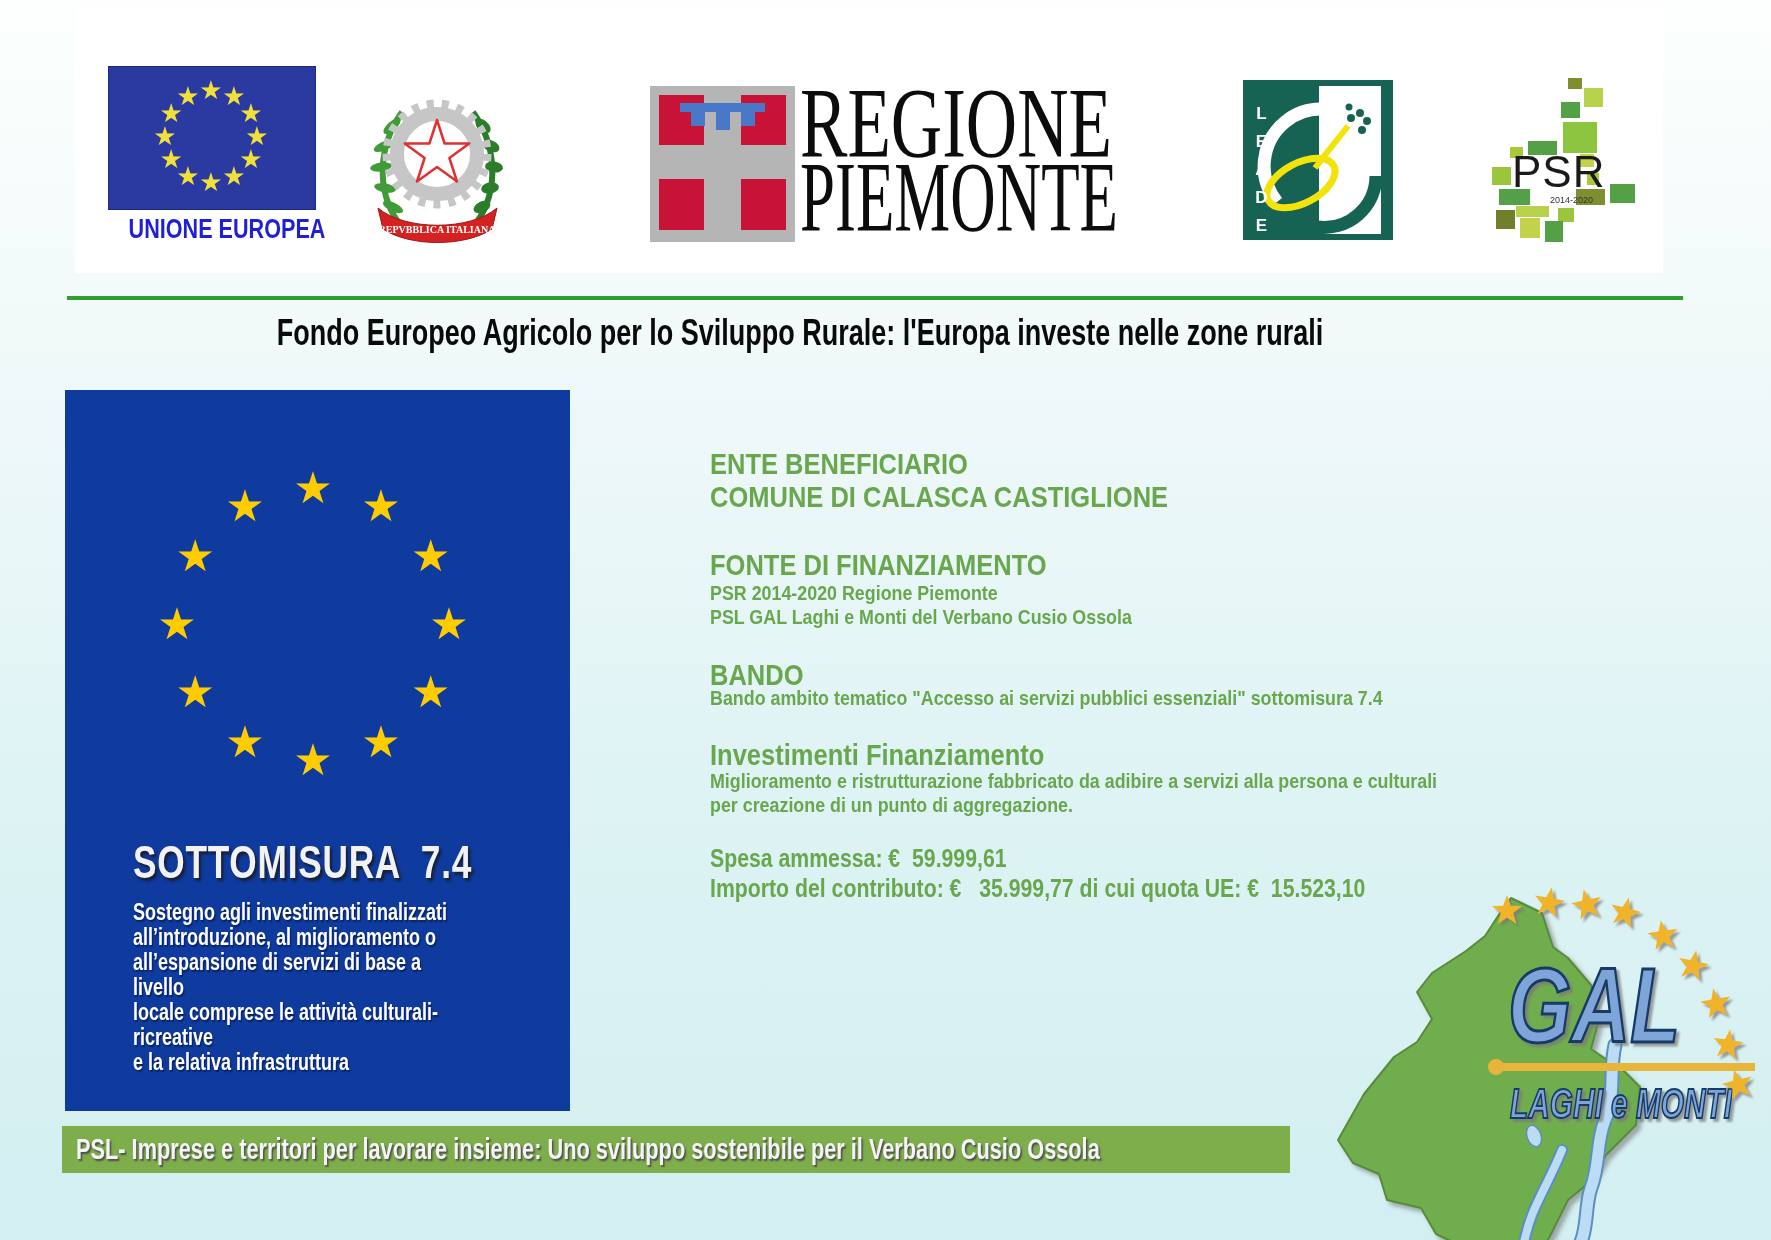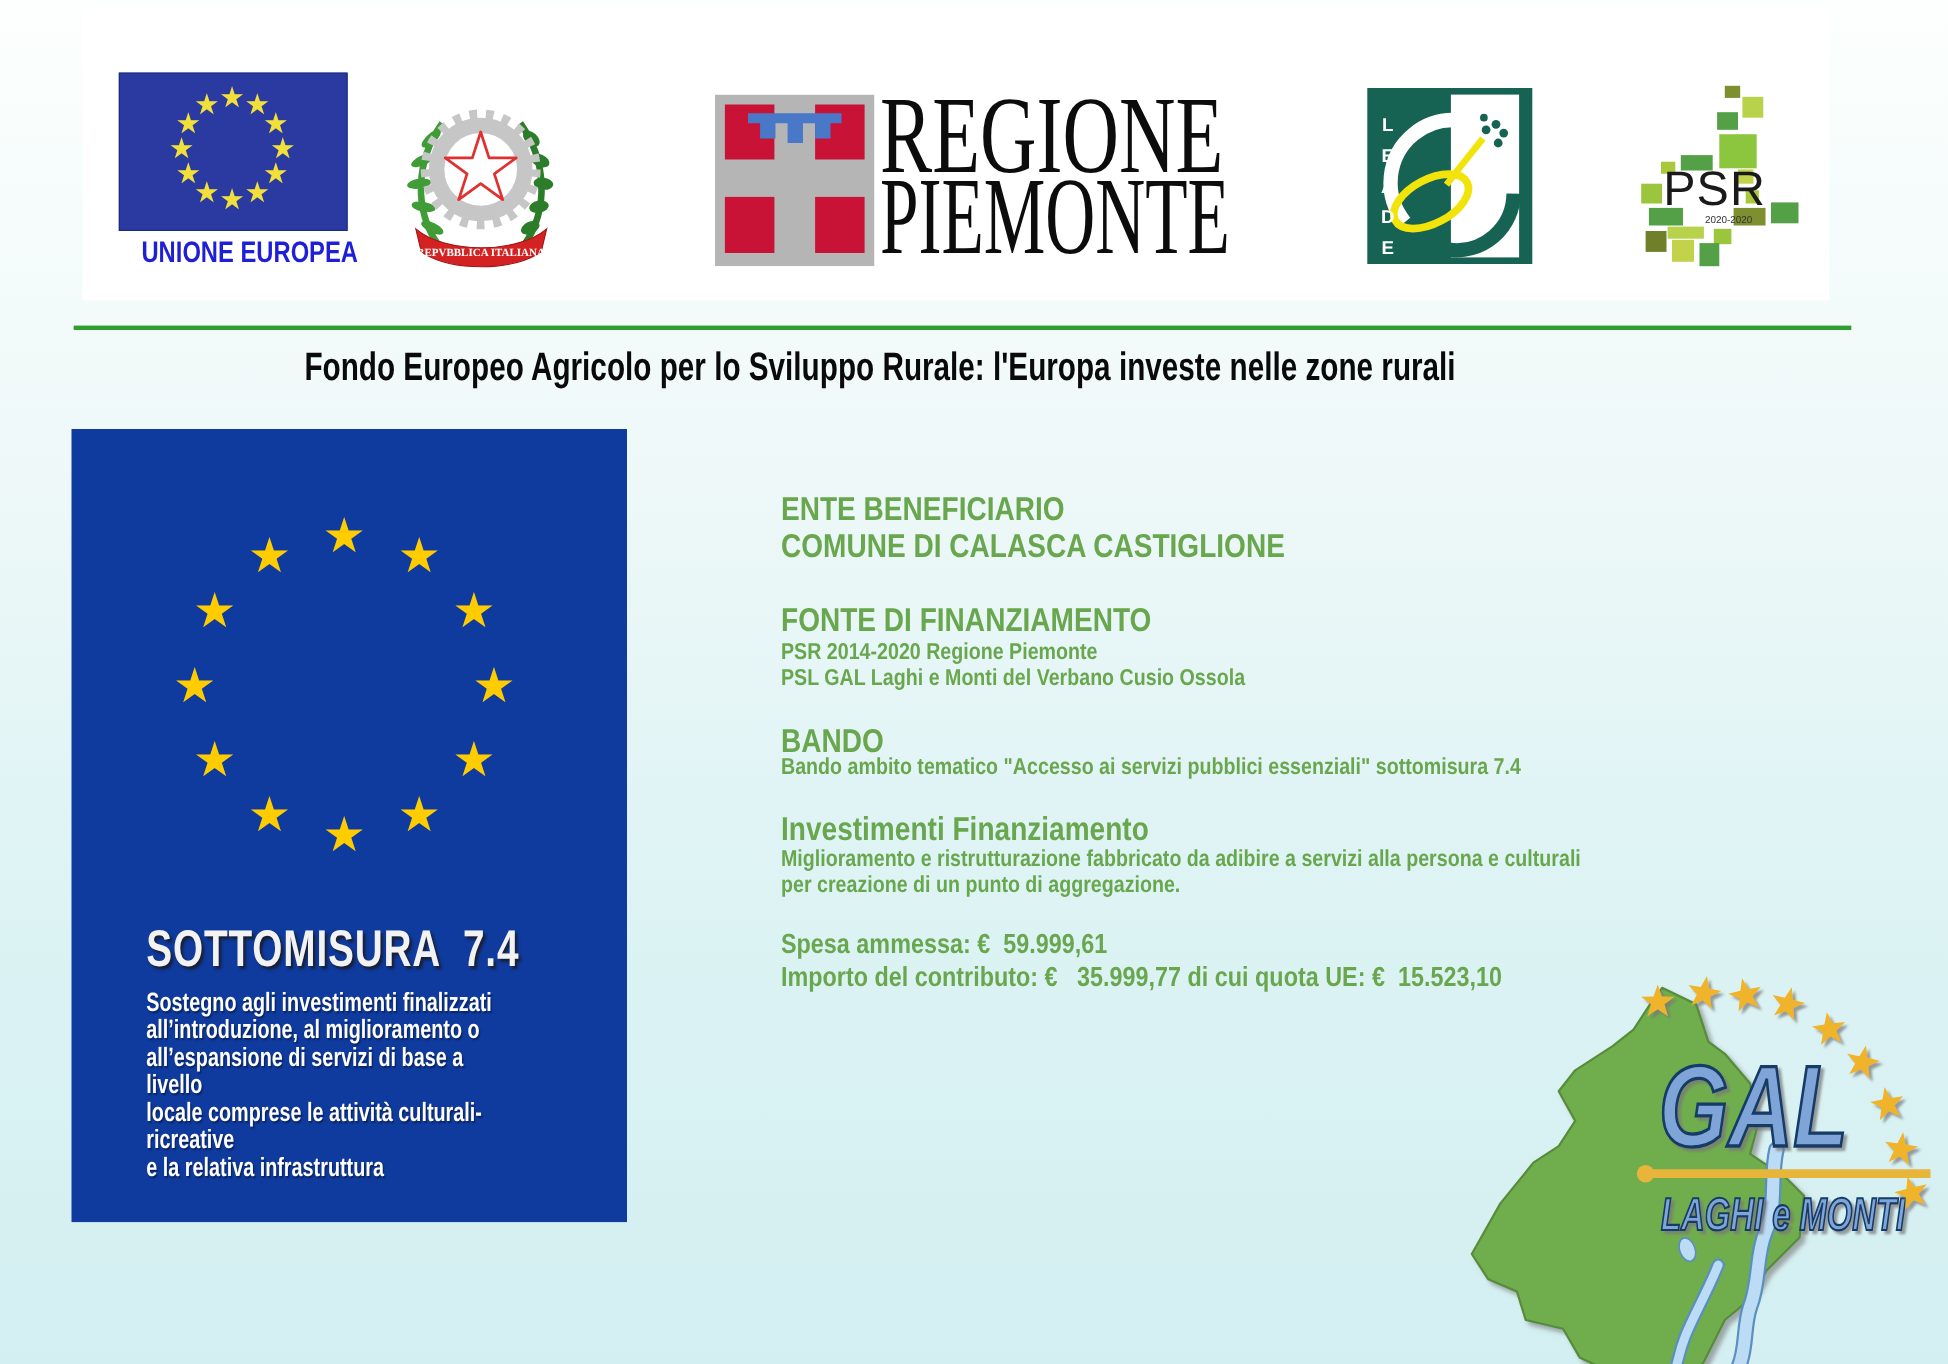--- a/index.html
+++ b/index.html
@@ -155,21 +155,21 @@
         <div class="psr-sq" style="left: 118px; top: 109px; width: 25px; height: 19px; background: rgb(83, 160, 70);"></div>
         <div class="psr-sq" style="left: 84px; top: 114px; width: 29px; height: 16px; background: rgb(125, 143, 47);"></div>
         <div class="psr-sq" style="left: 7px; top: 114px; width: 31px; height: 16px; background: rgb(83, 160, 70);"></div>
         <div class="psr-sq" style="left: 24px; top: 131px; width: 33px; height: 11px; background: rgb(185, 210, 75);"></div>
         <div class="psr-sq" style="left: 4px; top: 135px; width: 19px; height: 19px; background: rgb(111, 127, 42);"></div>
         <div class="psr-sq" style="left: 66px; top: 133px; width: 16px; height: 14px; background: rgb(155, 197, 61);"></div>
         <div class="psr-sq" style="left: 28px; top: 143px; width: 20px; height: 20px; background: rgb(195, 210, 75);"></div>
         <div class="psr-sq" style="left: 53px; top: 146px; width: 18px; height: 21px; background: rgb(83, 160, 70);"></div>
       </div>
     <div class="psr-label">PSR</div>
-    <div class="psr-years">2020-2020</div>
+    <div class="psr-years">2014-2020</div>
   </div>
 
   <div class="abs divider-line"></div>
 
   <div class="abs banner-title">Fondo Europeo Agricolo per lo Sviluppo Rurale: l'Europa investe nelle zone rurali</div>
 
   <div class="abs eu-panel">
     <div style="position:absolute;left:0;top:0;width:100%;height:100%;">
         <span class="star" style="left: 248px; top: 100px; font-size: 44px;">★</span>
         <span class="star" style="left: 316px; top: 118.2px; font-size: 44px;">★</span>
@@ -202,20 +202,23 @@
     <div class="g-sub fonte-line2">PSL GAL Laghi e Monti del Verbano Cusio Ossola</div>
     <div class="g-head bando-heading">BANDO</div>
     <div class="g-sub bando-line">Bando ambito tematico "Accesso ai servizi pubblici essenziali" sottomisura 7.4</div>
     <div class="g-head inv-heading">Investimenti Finanziamento</div>
     <div class="g-sub inv-line1">Miglioramento e ristrutturazione fabbricato da adibire a servizi alla persona e culturali</div>
     <div class="g-sub inv-line2">per creazione di un punto di aggregazione.</div>
     <div class="g-money spesa-line">Spesa ammessa: €  59.999,61</div>
     <div class="g-money importo-line">Importo del contributo: €   35.999,77 di cui quota UE: €  15.523,10</div>
   </div>
 
+  <div class="abs footer-bar">
+    <div class="footer-text">PSL- Imprese e territori per lavorare insieme: Uno sviluppo sostenibile per il Verbano Cusio Ossola</div>
+  </div>
 
   <svg class="abs gal-logo" width="471" height="370" viewBox="0 0 471 370">
     <defs>
       <polygon id="gstar" points="0,-16 3.8,-5.2 15.2,-4.9 6.1,2 9.4,12.9 0,6.4 -9.4,12.9 -6.1,2 -15.2,-4.9 -3.8,-5.2"></polygon>
       <filter id="soft-shadow" x="-30%" y="-30%" width="160%" height="160%">
         <feDropShadow dx="4" dy="4" stdDeviation="2" flood-color="#777777" flood-opacity="0.6"></feDropShadow>
       </filter>
       <filter id="star-shadow" x="-50%" y="-50%" width="200%" height="200%">
         <feDropShadow dx="3" dy="3" stdDeviation="1" flood-color="#777777" flood-opacity="0.7"></feDropShadow>
       </filter>

